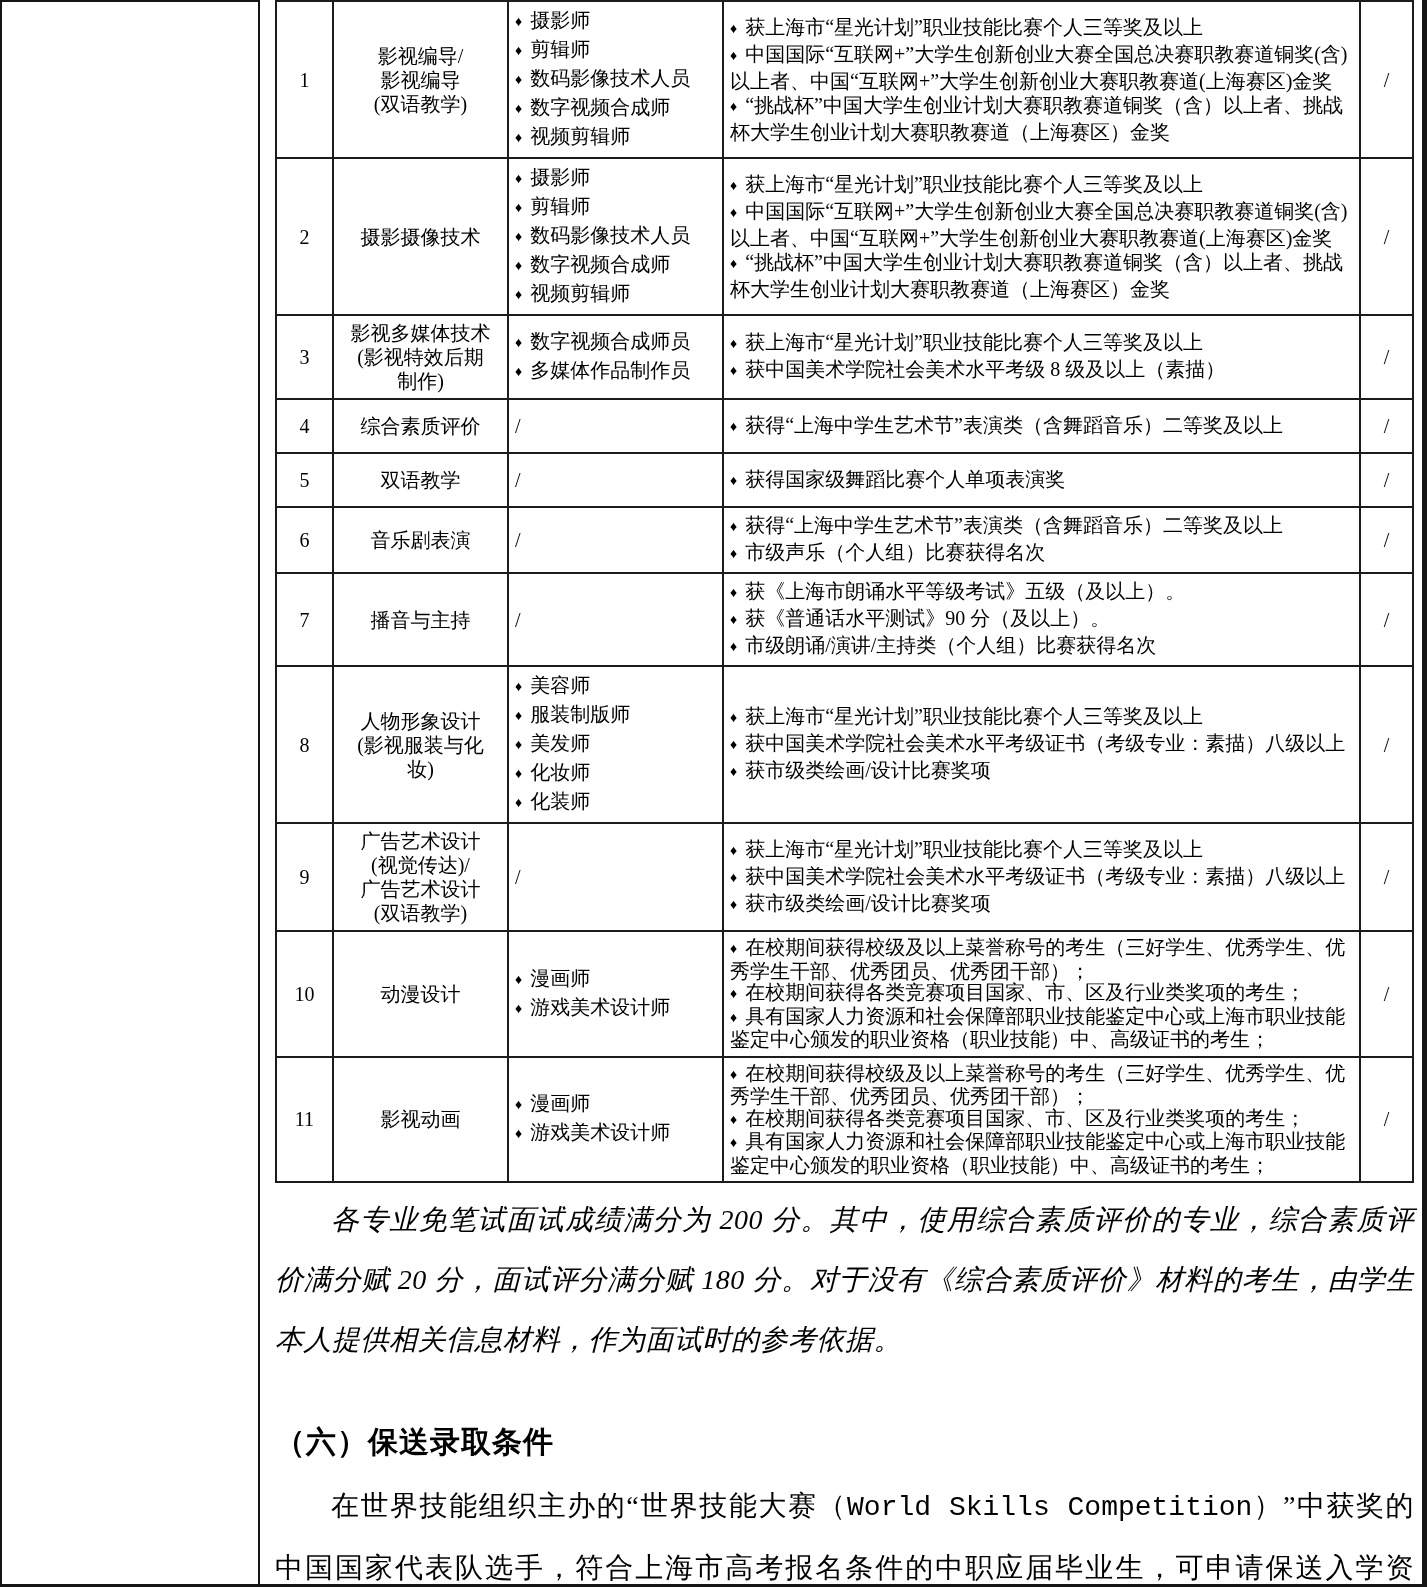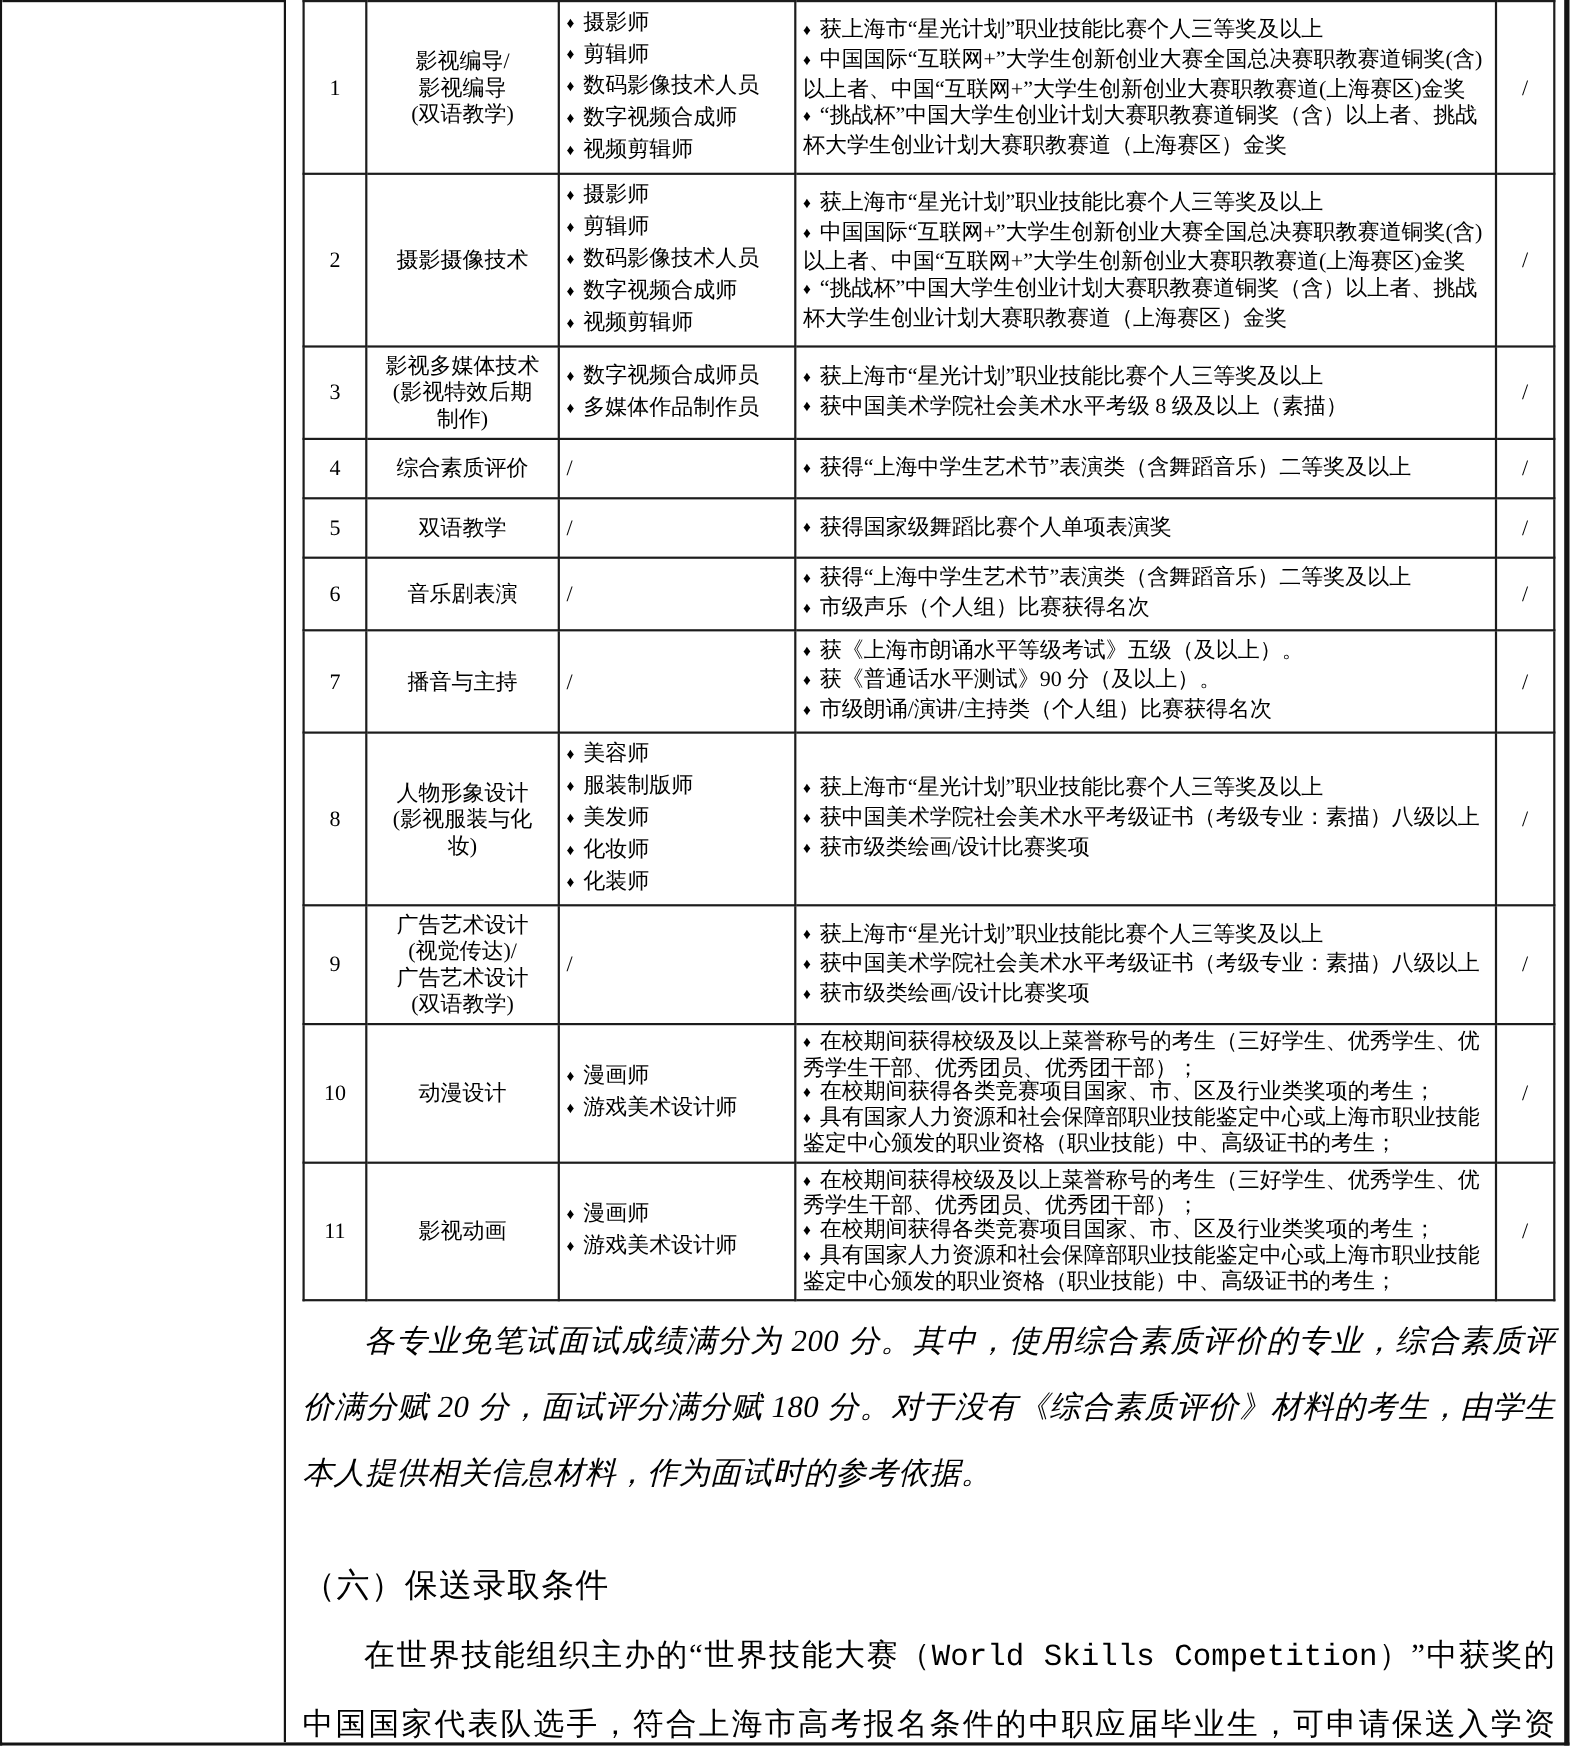--- a/index.html
+++ b/index.html
@@ -67,21 +67,21 @@
     font-size:28px;
     line-height:60px;
     text-align:justify;
     text-indent:56px;
     letter-spacing:0.5px;
   }
   .para1{ margin-top:7px;font-style:italic; }
   .sec-head{
     margin-top:44px;
     font-size:30px;
-    font-weight:normal;
+    font-weight:bold;
     line-height:56px;
     font-family:"DejaVu Sans","Liberation Sans",sans-serif;
     letter-spacing:1px;
   }
   .para2{ margin-top:6px; }
   .en-mono{
     font-family:"Liberation Mono","DejaVu Sans Mono",monospace;
     letter-spacing:0;
   }
 </style>

